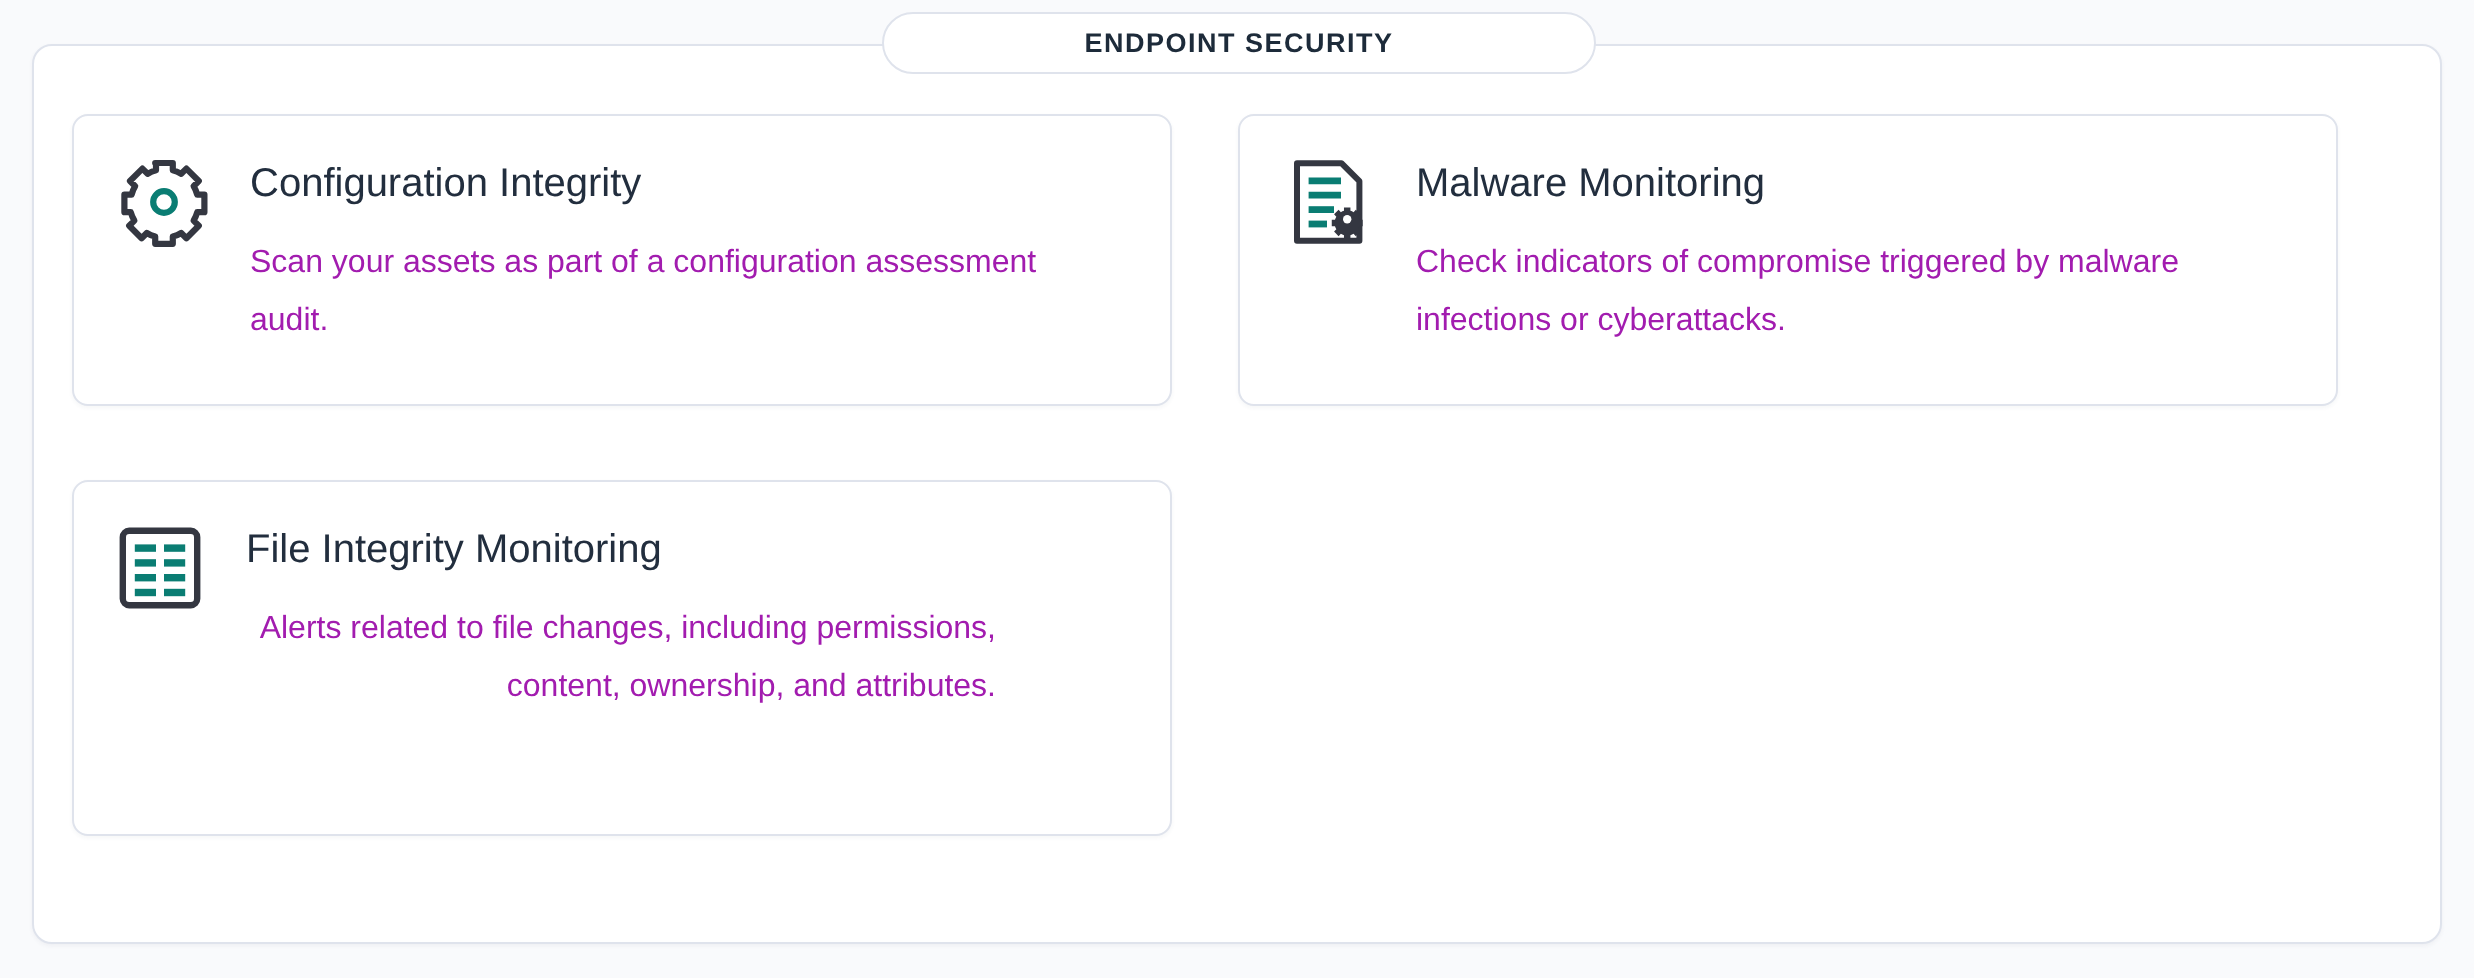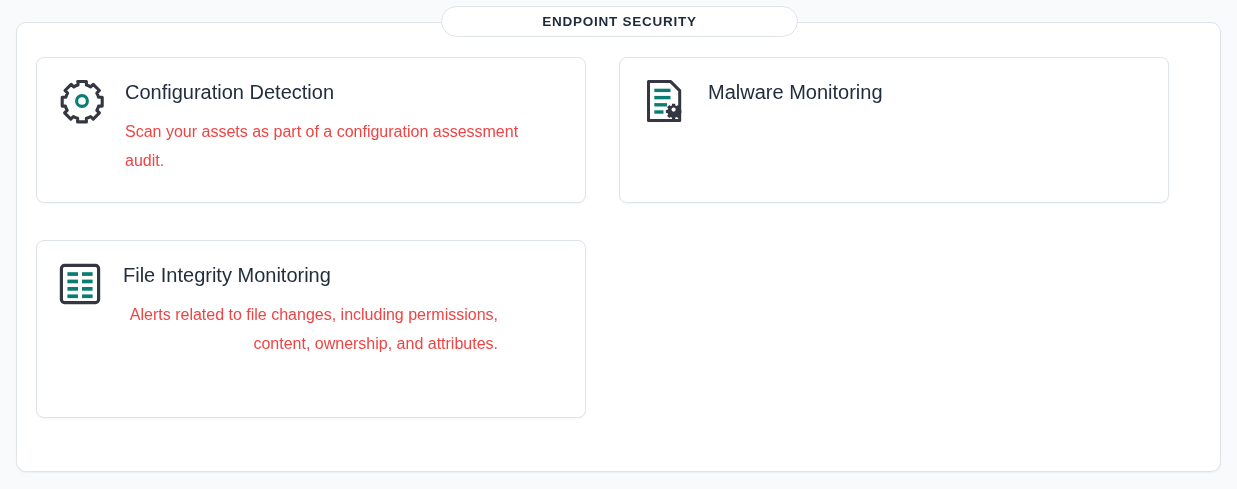--- a/index.html
+++ b/index.html
@@ -101,21 +101,21 @@
   }
   .card-title {
     font-size: 20px;
     font-weight: normal;
     color: #222e3e;
     line-height: 26px;
     margin: 0 0 12px 0;
   }
   .card-desc {
     font-size: 16px;
-    color: #ef4444;
+    color: #a21caf;
     line-height: 29px;
     margin: 0;
   }
   .card-3 .card-desc { max-width: 375px; text-align: right; }
   .card-1 .card-desc { max-width: 410px; }
   .card-2 .card-desc { max-width: 425px; }
 </style>
 </head>
 <body>
 
@@ -130,41 +130,42 @@
   <div class="cards">
 
     <div class="card card-1">
       <span class="card-icon">
         <svg viewBox="0 0 46 46" width="46" height="46" aria-hidden="true">
           <path d="M18.6 3.5h8.8v3.6c1.5.4 2.9 1 4.2 1.8l2.6-2.6 6.2 6.2-2.6 2.6c.8 1.3 1.4 2.7 1.8 4.2h3.6v8.8h-3.6c-.4 1.5-1 2.9-1.8 4.2l2.6 2.6-6.2 6.2-2.6-2.6c-1.3.8-2.7 1.4-4.2 1.8v3.6h-8.8v-3.6c-1.5-.4-2.9-1-4.2-1.8l-2.6 2.6-6.2-6.2 2.6-2.6c-.8-1.3-1.4-2.7-1.8-4.2H3.2v-8.8h3.6c.4-1.5 1-2.9 1.8-4.2L6 12.5l6.2-6.2 2.6 2.6c1.3-.8 2.7-1.4 4.2-1.8V3.5z" fill="none" stroke="#343741" stroke-width="3.1" stroke-linejoin="round" stroke-linecap="round"></path>
           <circle cx="23" cy="23" r="5.4" fill="none" stroke="#0a7d73" stroke-width="3.1"></circle>
         </svg>
       </span>
       <div class="card-body">
-        <div class="card-title">Configuration Detection</div>
+        <div class="card-title">Configuration Integrity</div>
         <div class="card-desc">Scan your assets as part of a configuration assessment audit.</div>
       </div>
     </div>
 
     <div class="card card-2">
       <span class="card-icon">
         <svg viewBox="0 0 46 46" width="46" height="46" aria-hidden="true">
           <path d="M6.5 3.6h22.2l9 9v29.8H6.5V3.6z" fill="none" stroke="#343741" stroke-width="3" stroke-linejoin="round"></path>
           <line x1="12.3" y1="12.4" x2="28.5" y2="12.4" stroke="#0a7d73" stroke-width="3.4" stroke-linecap="butt"></line>
           <line x1="12.3" y1="19.6" x2="28.5" y2="19.6" stroke="#0a7d73" stroke-width="3.4" stroke-linecap="butt"></line>
           <line x1="12.3" y1="26.8" x2="25" y2="26.8" stroke="#0a7d73" stroke-width="3.4" stroke-linecap="butt"></line>
           <line x1="12.3" y1="34" x2="21.5" y2="34" stroke="#0a7d73" stroke-width="3.4" stroke-linecap="butt"></line>
           <g transform="translate(31.6,31.6)">
             <path d="M-2.6-9.4h5.2v2.6c.9.25 1.75.6 2.5 1.1l1.85-1.85 3.65 3.65-1.85 1.85c.5.75.85 1.6 1.1 2.5h2.6v5.2h-2.6c-.25.9-.6 1.75-1.1 2.5l1.85 1.85-3.65 3.65-1.85-1.85c-.75.5-1.6.85-2.5 1.1v2.6h-5.2v-2.6c-.9-.25-1.75-.6-2.5-1.1l-1.85 1.85-3.65-3.65 1.85-1.85c-.5-.75-.85-1.6-1.1-2.5h-2.6v-5.2h2.6c.25-.9.6-1.75 1.1-2.5l-1.85-1.85 3.65-3.65 1.85 1.85c.75-.5 1.6-.85 2.5-1.1v-2.6z" fill="#343741" transform="scale(0.62)"></path>
             <circle cx="0" cy="0" r="2.1" fill="#ffffff"></circle>
           </g>
         </svg>
       </span>
       <div class="card-body">
         <div class="card-title">Malware Monitoring</div>
+        <div class="card-desc">Check indicators of compromise triggered by malware infections or cyberattacks.</div>
       </div>
     </div>
 
     <div class="card card-3">
       <span class="card-icon">
         <svg viewBox="0 0 46 46" width="46" height="46" aria-hidden="true">
           <rect x="4.4" y="4.4" width="37.2" height="37.2" rx="3.2" fill="none" stroke="#343741" stroke-width="3.2"></rect>
           <g fill="#0a7d73">
             <rect x="10.4" y="11.2" width="10.6" height="3.7"></rect>
             <rect x="25" y="11.2" width="10.6" height="3.7"></rect>

